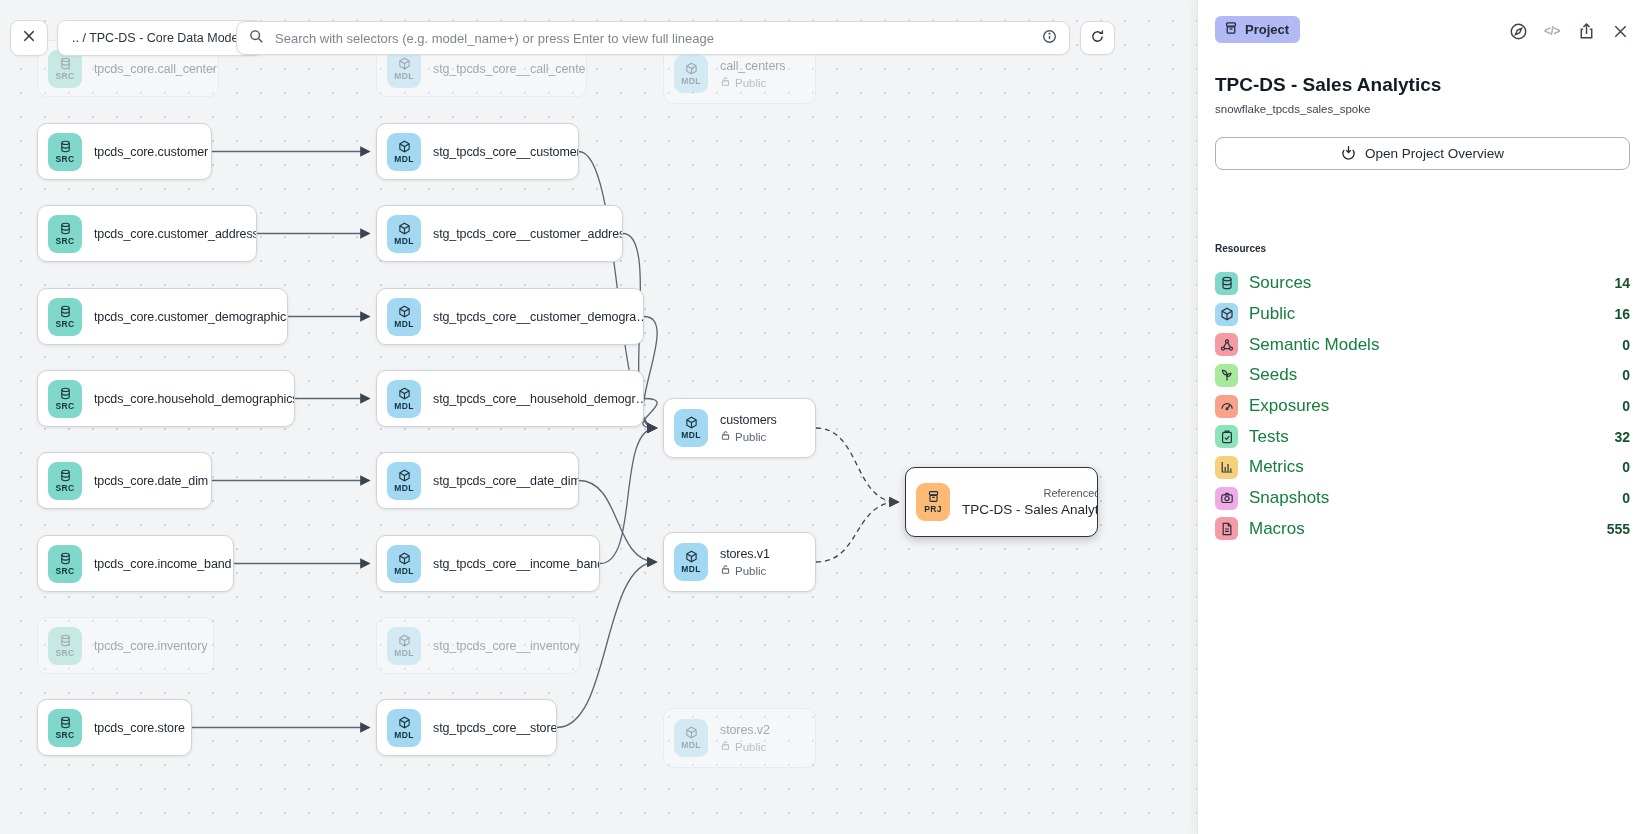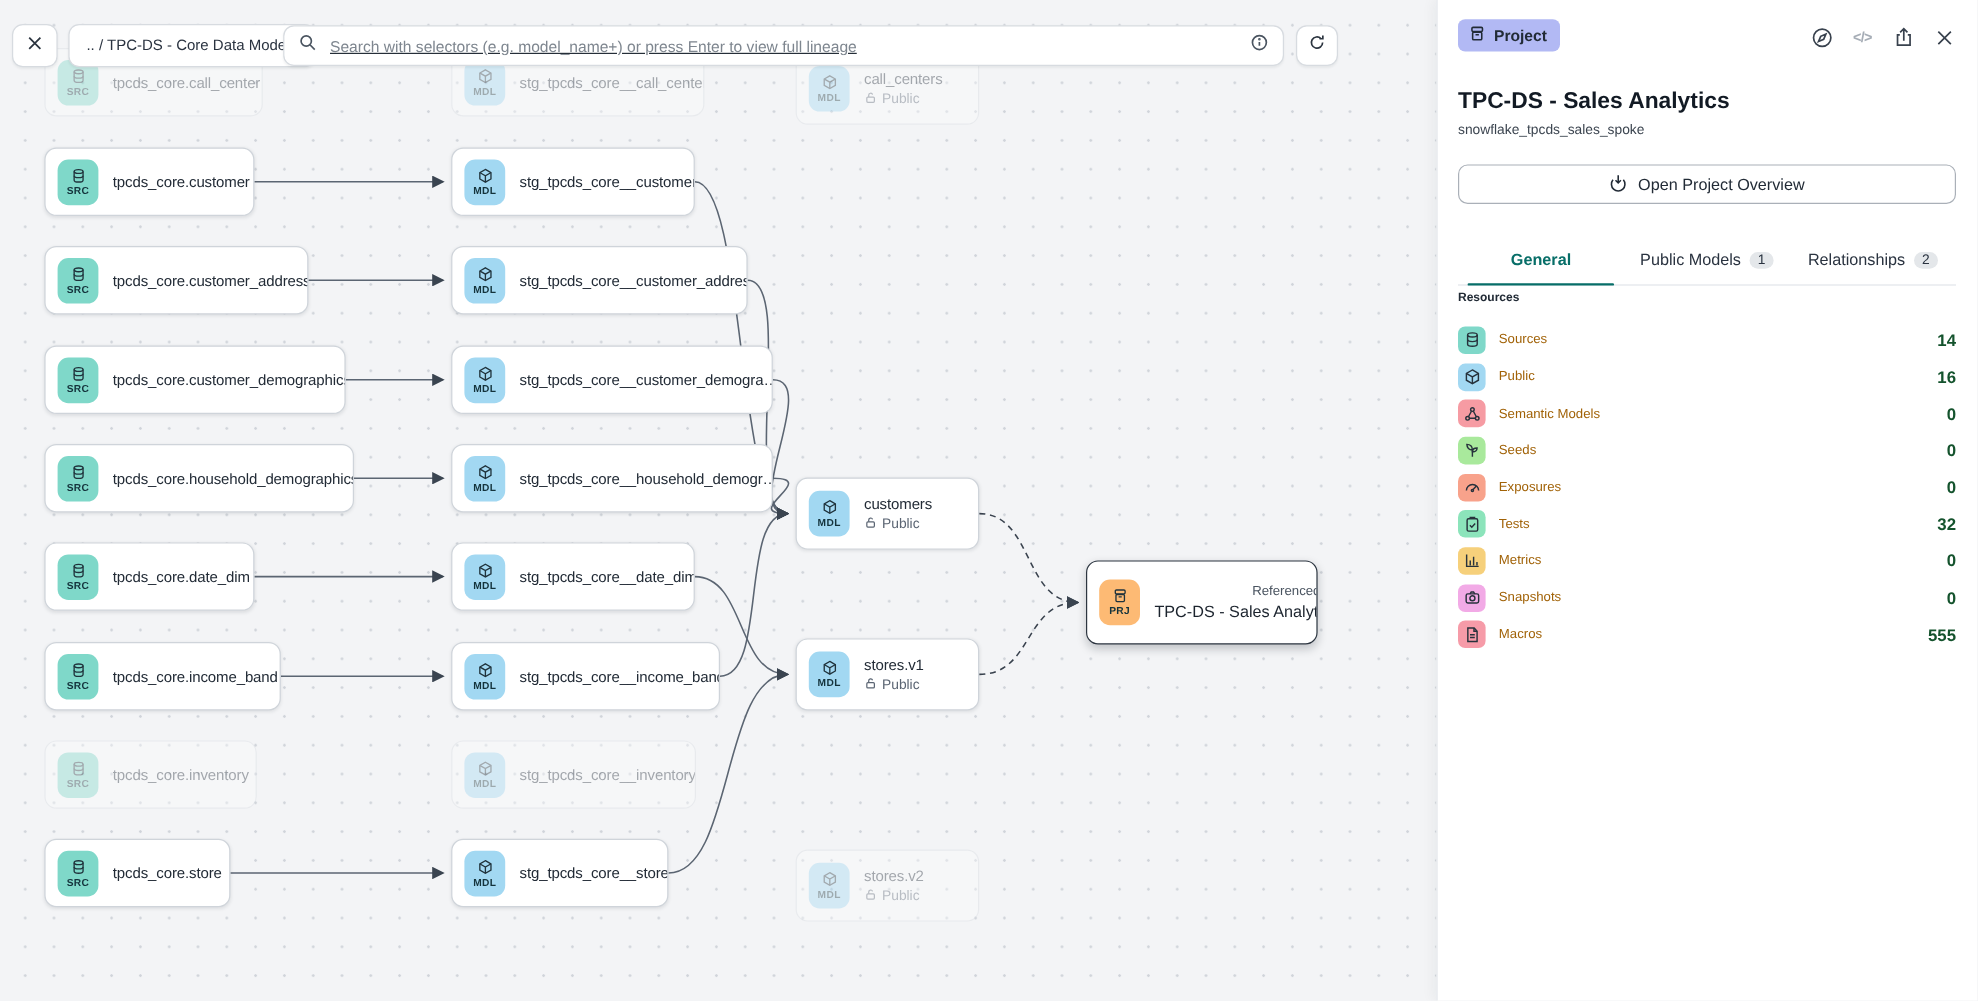--- a/index.html
+++ b/index.html
@@ -42,21 +42,21 @@
   
   .toolbar{position:absolute;left:0;top:0;right:0;z-index:20;}
   .tbtn,.chip,.searchbar{
     position:absolute;background:#fff;border:1px solid #d7dbe0;border-radius:9px;
     box-shadow:0 1px 2px rgba(20,30,40,.06);box-sizing:border-box;
     display:flex;align-items:center;
   }
   .tbtn{justify-content:center;cursor:pointer;}
   .tbtn svg{width:15px;height:15px;stroke:#2c3540;fill:none;stroke-width:1.6;}
   .chip{padding:0 14px;font-size:12.5px;color:#2a3340;cursor:pointer;}
-  .searchbar{padding:14px 12px;gap:9px;cursor:text;text-decoration:underline;}
+  .searchbar{padding:14px 12px;gap:9px;cursor:text;}
   .searchbar input{
     border:none;outline:none;flex:1;font-size:13px;color:#2a3340;background:transparent;
     font-family:inherit;
   }
   .searchbar input::placeholder{color:#7e868f;}
   .searchbar svg{width:15px;height:15px;stroke:#4a5460;fill:none;stroke-width:1.4;flex:0 0 auto;}
   
   .panel{
     position:absolute;top:0;right:0;width:451px;height:834px;background:#fff;
     border-left:1px solid #e2e5e9;box-shadow:-3px 0 10px rgba(20,30,40,.05);
@@ -101,21 +101,21 @@
   .res-title{position:absolute;top:243px;left:17px;font-size:10px;font-weight:700;color:#222b36;}
   .res-list{position:absolute;top:268px;left:17px;right:18px;}
   .res-row{
     height:30.7px;display:flex;align-items:center;gap:11px;cursor:pointer;
   }
   .res-chip{
     width:23px;height:23px;border-radius:6px;flex:0 0 auto;
     display:flex;align-items:center;justify-content:center;
   }
   .res-chip svg{width:14px;height:14px;stroke:#27323c;fill:none;stroke-width:1.2;}
-  .res-label{flex:1;font-size:11px;color:#a16207;}
+  .res-label{flex:1;font-size:17px;color:#15803d;}
   .res-count{font-size:14px;font-weight:700;color:#14532d;}
 </style>
 </head>
 <body>
 
 <div class="canvas">
   <svg id="edges" width="1197" height="834">
     <defs>
       <marker id="arrow" viewBox="0 0 10 10" refX="8.5" refY="5" markerWidth="8" markerHeight="8" orient="auto-start-reverse">
         <path d="M0 0 L10 5 L0 10 z" fill="#3a4450"></path>
@@ -477,33 +477,20 @@
   <div class="p-sub">snowflake_tpcds_sales_spoke</div>
 
   <button class="overview-btn">
     <span><svg viewBox="0 0 16 16">
           <path d="M8 1.2v6.6M5.6 5.6 8 8l2.4-2.4"></path>
           <path d="M3.4 5.2a6 6 0 1 0 9.2 0"></path>
         </svg></span>
     <span>Open Project Overview</span>
   </button>
 
-  <div class="tabs" id="tabs">
-      <div class="tab active">
-        <span>General</span>
-      </div>
-      <div class="tab">
-        <span>Public Models</span>
-        <span class="cnt">1</span>
-      </div>
-      <div class="tab">
-        <span>Relationships</span>
-        <span class="cnt">2</span>
-      </div>
-    </div>
 
   <div class="res-title">Resources</div>
   <div class="res-list" id="res-list">
       <div class="res-row">
         <span class="res-chip" style="background:#7fd8c9">
           <svg viewBox="0 0 14 14">
             <ellipse cx="7" cy="3.1" rx="4" ry="1.7"></ellipse>
             <path d="M3 3.1v7.8c0 .95 1.8 1.7 4 1.7s4-.75 4-1.7V3.1"></path>
             <path d="M3 7c0 .95 1.8 1.7 4 1.7S11 7.95 11 7"></path>
           </svg>

